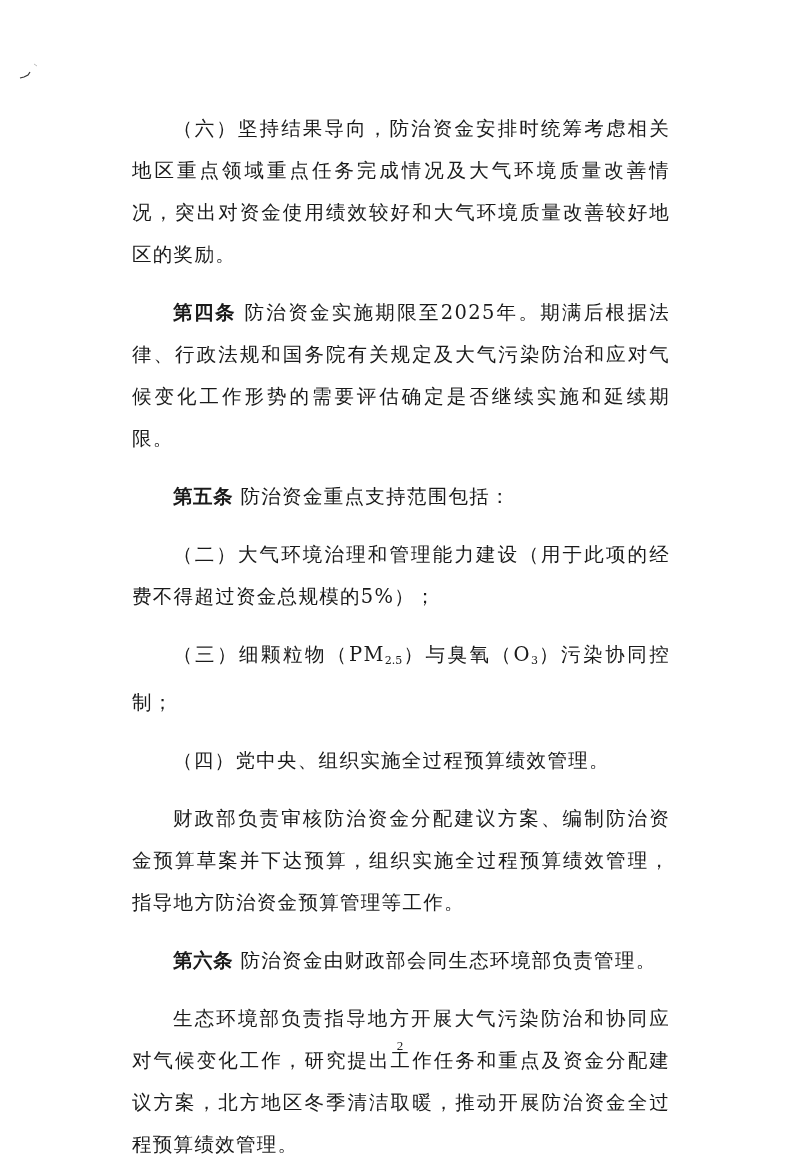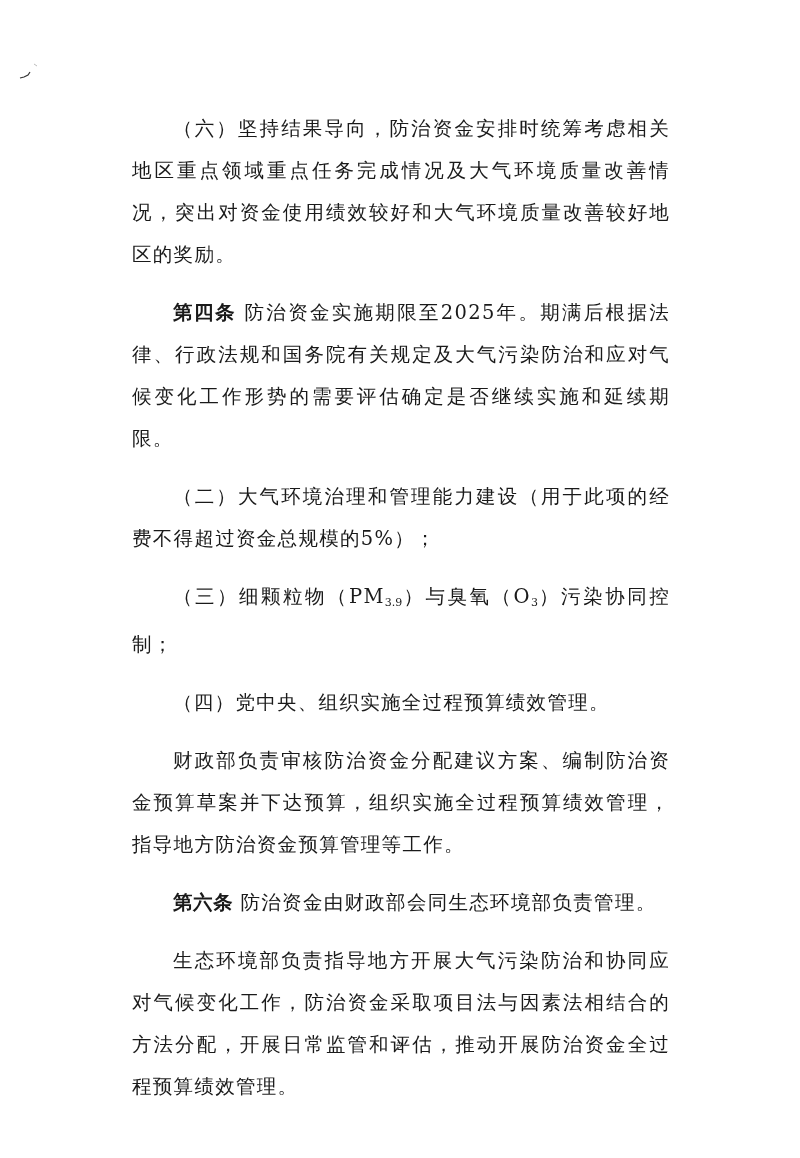--- a/index.html
+++ b/index.html
@@ -48,29 +48,30 @@
 <svg class="scan-mark" viewBox="0 0 24 18">
   <path d="M2 16 L6 15 L10 13 L12 10" stroke="#333" stroke-width="1.2" fill="none"></path>
   <path d="M16 2 L19 4" stroke="#aaa" stroke-width="0.8" fill="none"></path>
 </svg>
 
 <div class="page">
   <p class="para indent"><span>（六）坚持结果导向，防治资金安排时统筹考虑相关地区重点领域重点任务完成情况及大气环境质量改善情况，突出对资金使用绩效较好和大气环境质量改善较好地区的奖励。</span></p>
 
   <p class="para indent"><span class="bold">第四条</span>&nbsp;<span>防治资金实施期限至2025年。期满后根据法律、行政法规和国务院有关规定及大气污染防治和应对气候变化工作形势的需要评估确定是否继续实施和延续期限。</span></p>
 
+  <p class="para indent"><span class="bold">第五条</span>&nbsp;<span>防治资金重点支持范围包括：</span></p>
 
 
   <p class="para indent"><span>（二）大气环境治理和管理能力建设（用于此项的经费不得超过资金总规模的5%）；</span></p>
 
-  <p class="para indent"><span>（三）细颗粒物（PM</span><span class="sub">3.9</span><span>）与臭氧（O</span><span class="sub">3</span><span>）污染协同控制；</span></p>
+  <p class="para indent"><span>（三）细颗粒物（PM</span><span class="sub">2.5</span><span>）与臭氧（O</span><span class="sub">3</span><span>）污染协同控制；</span></p>
 
   <p class="para indent"><span>（四）党中央、组织实施全过程预算绩效管理。</span></p>
 
   <p class="para indent"><span>财政部负责审核防治资金分配建议方案、编制防治资金预算草案并下达预算，组织实施全过程预算绩效管理，指导地方防治资金预算管理等工作。</span></p>
 
   <p class="para indent"><span class="bold">第六条</span>&nbsp;<span>防治资金由财政部会同生态环境部负责管理。</span></p>
 
-  <p class="para indent"><span>生态环境部负责指导地方开展大气污染防治和协同应对气候变化工作，防治资金采取项目法与因素法相结合的方法分配，开展日常监管和评估，推动开展防治资金全过程预算绩效管理。</span></p>
+  <p class="para indent"><span>生态环境部负责指导地方开展大气污染防治和协同应对气候变化工作，研究提出工作任务和重点及资金分配建议方案，北方地区冬季清洁取暖，推动开展防治资金全过程预算绩效管理。</span></p>
 
 </div>
 
 <div class="page-number">2</div>
 
 </body></html>

